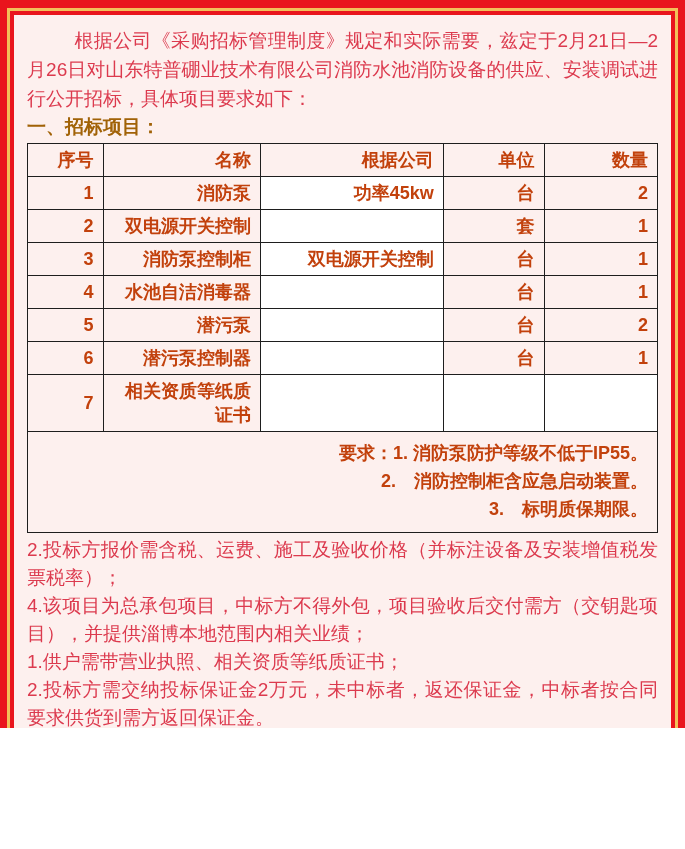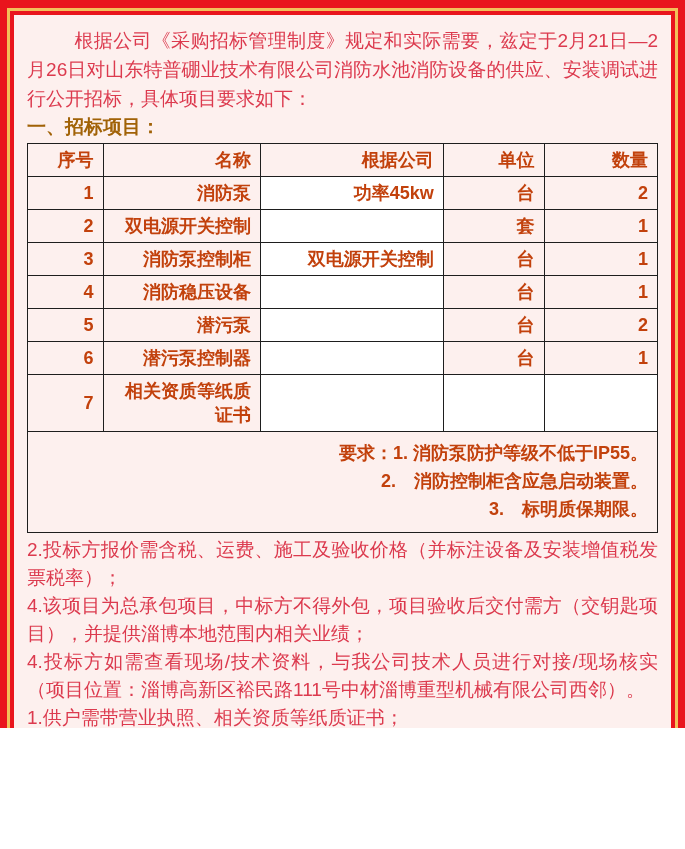--- a/index.html
+++ b/index.html
@@ -117,21 +117,21 @@
           </tr>
             <tr>
             <td>3</td>
             <td>消防泵控制柜</td>
             <td>双电源开关控制</td>
             <td>台</td>
             <td>1</td>
           </tr>
             <tr>
             <td>4</td>
-            <td>消防稳压设备</td>
+            <td>水池自洁消毒器</td>
             <td></td>
             <td>台</td>
             <td>1</td>
           </tr>
             <tr>
             <td>5</td>
             <td>潜污泵</td>
             <td></td>
             <td>台</td>
             <td>2</td>
@@ -158,21 +158,20 @@
                 <div>2.　消防控制柜含应急启动装置。</div>
                 <div>3.　标明质保期限。</div>
               </td>
           </tr>
         </tbody>
       </table>
 
       <div>
           <p class="item">2.投标方报价需含税、运费、施工及验收价格（并标注设备及安装增值税发票税率）；</p>
           <p class="item">4.该项目为总承包项目，中标方不得外包，项目验收后交付需方（交钥匙项目），并提供淄博本地范围内相关业绩；</p>
-          <p class="item">4.投标方如需查看现场/技术资料，与我公司技术人员进行对接/现场核实（项目位置：淄博高新区裕民路111号中材淄博重型机械有限公司西邻）。</p>
         </div>
 
       <div>
           <p class="item">1.供户需带营业执照、相关资质等纸质证书；</p>
           <p class="item">2.投标方需交纳投标保证金2万元，未中标者，返还保证金，中标者按合同要求供货到需方返回保证金。</p>
         </div>
 
     </div>
   </div>
 </div>

